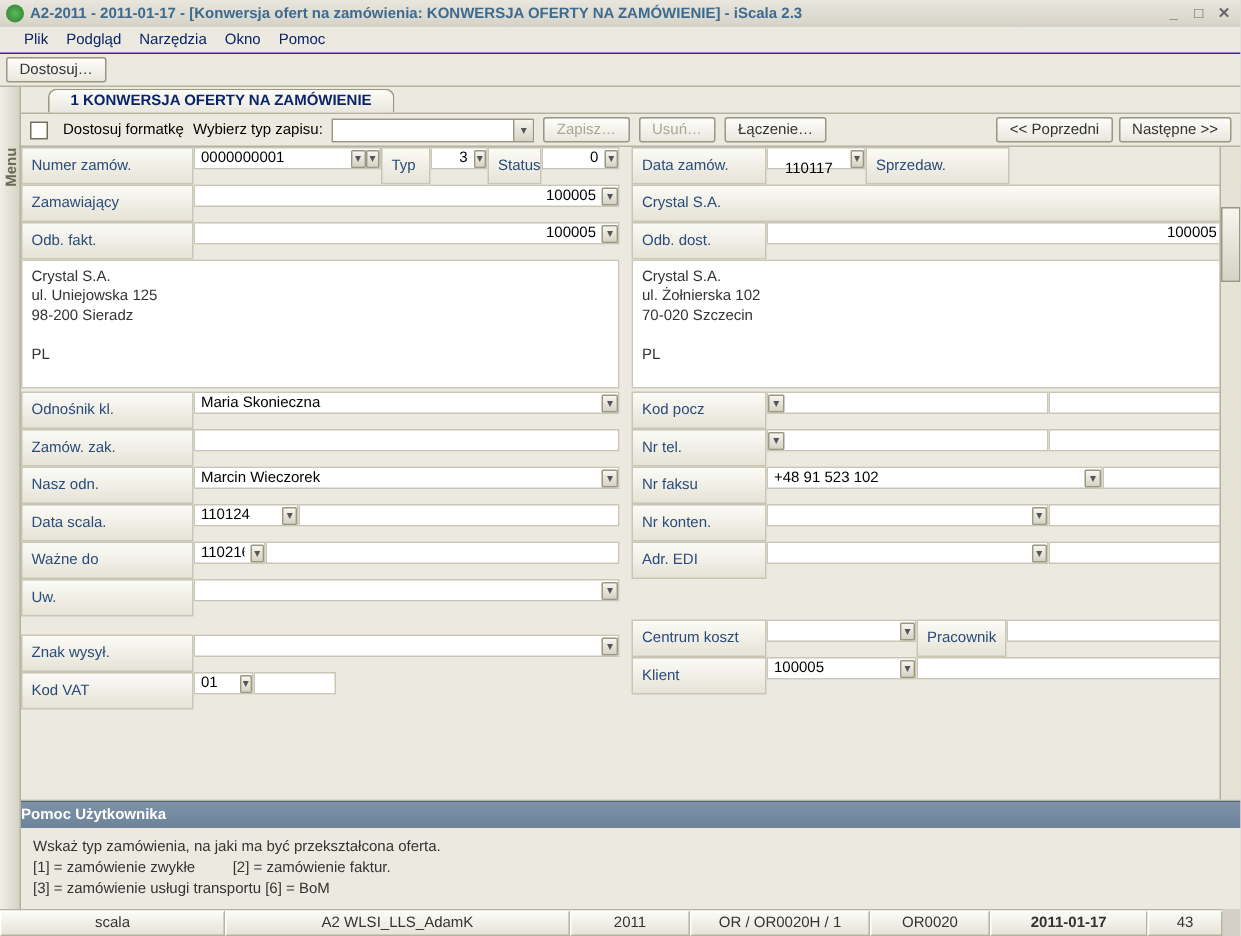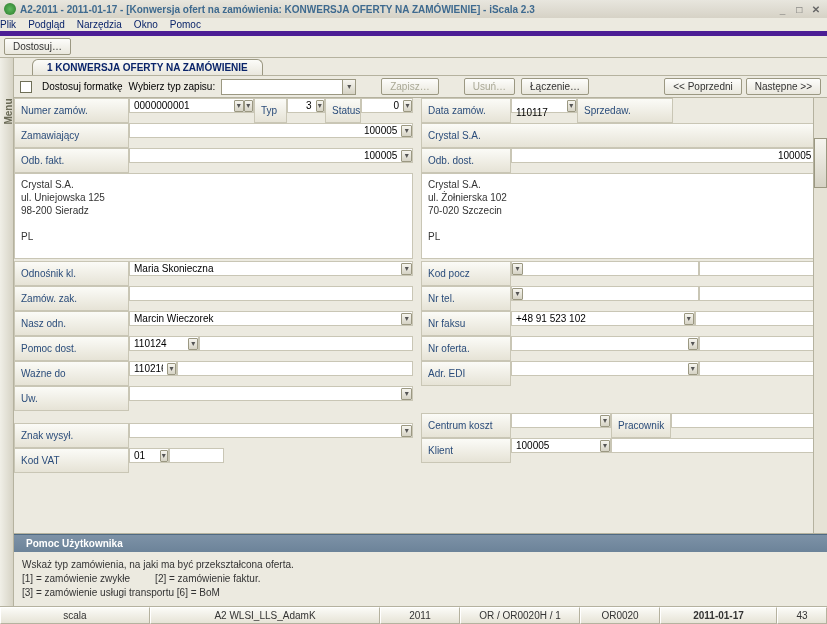--- a/index.html
+++ b/index.html
@@ -1,25 +1,25 @@
 <!DOCTYPE html>
 <html><head>
 <meta charset="utf-8">
 <style>
   * { box-sizing: border-box; margin: 0; padding: 0; font-family: Tahoma, Arial, sans-serif; font-size: 10px; }
   body { background: #d4d0c8; width: 827px; height: 624px; overflow: hidden; position: relative; }
   .titlebar { height: 18px; background: linear-gradient(180deg,#e8e6de,#d6d2c6); display: flex; align-items: center; padding: 0 4px; color: #3e6a8f; font-weight: bold; font-size: 10px; }
   .titlebar .icon { width: 12px; height: 12px; background: radial-gradient(circle,#5db95d,#2a7a2a); border-radius: 50%; margin-right: 4px; }
   .titlebar .spacer { flex: 1; }
   .winbtns span { display: inline-block; width: 14px; text-align: center; color: #666; cursor: default; }
-  .menubar { height: 18px; background: #eceae0; border-bottom: 5px solid #4c1d95; display: flex; align-items: center; padding: 0 0; gap: 12px; color: #0a246a; }
+  .menubar { height: 18px; background: #eceae0; border-bottom: 1px solid #4c1d95; display: flex; align-items: center; padding: 0 16px; gap: 12px; color: #0a246a; }
   .menubar span { cursor: default; }
   .toolbar { height: 22px; background: #eceae0; display: flex; align-items: center; padding: 0 4px; gap: 4px; border-bottom: 1px solid #b5b29f; }
   .btn { background: linear-gradient(180deg,#fdfdfb,#e9e7dd); border: 1px solid #9b9882; border-radius: 2px; padding: 0 8px; color: #333; cursor: default; min-height: 17px; line-height: 12px; }
-  .btn.disabled { color: #a9a895; margin-left: 19px; }
+  .btn.disabled { color: #a9a895; }
   .main { display: flex; height: calc(624px - 18px - 18px - 22px - 18px); }
   .sidemenu { width: 14px; background: linear-gradient(90deg,#f0efe7,#d6d3c5); border-right: 1px solid #b5b29f; position: relative; }
   .sidemenu .lbl { transform: rotate(-90deg); transform-origin: center; position: absolute; top: 48px; left: -10px; color: #6a6a56; font-weight: bold; width: 36px; text-align: center; }
   .content { flex: 1; display: flex; flex-direction: column; }
   .tabrow { height: 18px; display: flex; align-items: flex-end; padding-left: 18px; background: #eceae0; border-bottom: 1px solid #b5b29f; }
   .tab { background: linear-gradient(180deg,#fcfcf9,#e9e7dd); border: 1px solid #9b9882; border-bottom: none; border-radius: 6px 6px 0 0; padding: 2px 14px; color: #0a246a; font-weight: bold; font-size: 10px; }
   .formbar { height: 22px; display: flex; align-items: center; gap: 6px; padding: 0 6px; background: #eceae0; border-bottom: 1px solid #b5b29f; }
   .formbar .right { margin-left: auto; display: flex; gap: 4px; }
   .combo { display: inline-flex; border: 1px solid #9b9882; background: #fff; height: 16px; align-items: center; }
   .combo input { border: none; outline: none; width: 120px; padding: 0 2px; height: 14px; }
@@ -29,23 +29,23 @@
   .row { display: flex; }
   .lblcell { background: linear-gradient(180deg,#fbfbf7,#e6e3d6); border: 1px solid #c9c6b5; color: #2a4c7a; padding: 1px 6px; height: 25px; display: flex; align-items: center; }
   .valcell { background: #fff; border: 1px solid #c9c6b5; padding: 0; height: 15px; display: flex; align-items: center; position: relative; }
   .valcell input { border: none; outline: none; width: 100%; height: 13px; padding: 0 4px; background: transparent; }
   .valcell .dd { border: 1px solid #9b9882; border-radius: 1px; height: 12px; width: 11px; }
   .pair { display: flex; }
   .col { display: flex; flex-direction: column; }
   .addrbox { background: #fff; border: 1px solid #c9c6b5; padding: 4px 6px; color: #333; line-height: 13px; }
   .gap2 { height: 2px; }
   .hr { height: 1px; background: #b5b29f; }
-  .help { background: linear-gradient(180deg,#7d92a7,#6c8399); color: #fff; font-weight: bold; padding: 3px 12px; border-top: 1px solid #4f6a82; }
+  .help { background: linear-gradient(180deg,#7d92a7,#6c8399); color: #fff; font-weight: bold; padding: 3px 0; border-top: 1px solid #4f6a82; }
   .helptxt { background: #eceae0; padding: 6px 8px; line-height: 14px; color: #333; }
-  .statusbar { position:absolute; bottom:0; left:0; right:0; height:18px; background:#eceae0; border-top:1px solid #b5b29f; display:flex; }
+  .statusbar { position:absolute; bottom:0; left:0; right:12px; height:18px; background:#eceae0; border-top:1px solid #b5b29f; display:flex; }
   .statusbar .cell { border:1px solid #fff; border-right-color:#b5b29f; border-bottom-color:#b5b29f; flex:0 0 auto; display:flex; align-items:center; justify-content:center; padding:0 6px; color:#333; background:linear-gradient(180deg,#fbfbf7,#e6e3d6); }
   .vscroll { position:absolute; right:0; top:0; bottom:0; width:14px; background:#e6e3d6; border-left:1px solid #b5b29f; }
   .vscroll .handle{height:50px;margin-top:40px;background:linear-gradient(180deg,#f6f5ef,#d6d3c5);border:1px solid #9b9882;}
 </style>
 </head>
 <body>
 
 <div class="titlebar">
   <span class="icon"></span>
   <span>A2-2011 - 2011-01-17 - [Konwersja ofert na zamówienia: KONWERSJA OFERTY NA ZAMÓWIENIE] - iScala 2.3</span>
@@ -119,21 +119,21 @@
           </div>
         <div class="valcell" style="width:52px">
             <input style="text-align: right;" value="0">
             <span class="dd">▾</span>
           </div>
         <div style="width:8px"></div>
         <div class="lblcell" style="width:90px">
             <span>Data zamów.</span>
           </div>
         <div class="valcell" style="width:66px">
-            <input style="text-align: left; margin-top: 14px;" value="110117">
+            <input style="text-align: center; margin-top: 14px;" value="110117">
             <span class="dd">▾</span>
           </div>
         <div class="lblcell" style="width:96px">
             <span>Sprzedaw.</span>
           </div>
       </div>
       <div class="row">
         <div class="lblcell" style="width:115px">
             <span>Zamawiający</span>
           </div>
@@ -204,21 +204,21 @@
               <div class="lblcell" style="width:115px">
                 <span>Nasz odn.</span>
               </div>
               <div class="valcell" style="flex:1">
                 <input value="Marcin Wieczorek" style="">
                 <span class="dd">▾</span>
               </div>
             </div>
           <div class="pair">
               <div class="lblcell" style="width:115px">
-                <span>Pomoc dost.</span>
+                <span>Data scala.</span>
               </div>
               <div class="valcell" style="width:70px">
                 <input value="110124" style="">
                 <span class="dd">▾</span>
               </div>
               <div class="valcell" style="flex:1"></div>
             </div>
           <div class="pair">
               <div class="lblcell" style="width:115px">
                 <span>Ważne do</span>
@@ -277,29 +277,29 @@
               </div>
               <div class="valcell" style="width:188px">
                 <span class="dd">▾</span>
               </div>
               <div class="valcell" style="flex:1"></div>
             </div>
           <div class="pair">
               <div class="lblcell" style="width:90px">
                 <span>Nr faksu</span>
               </div>
-              <div class="valcell" style="width:184px">
+              <div class="valcell" style="width:224px">
                 <input value="+48 91 523 102" style="">
                 <span class="dd">▾</span>
               </div>
               <div class="valcell" style="flex:1"></div>
             </div>
           <div class="pair">
               <div class="lblcell" style="width:90px">
-                <span>Nr oferta.</span>
+                <span>Nr konten.</span>
               </div>
               <div class="valcell" style="width:188px">
                 <input value="" style="">
                 <span class="dd">▾</span>
               </div>
               <div class="valcell" style="flex:1"></div>
             </div>
           <div class="pair">
               <div class="lblcell" style="width:90px">
                 <span>Adr. EDI</span>

